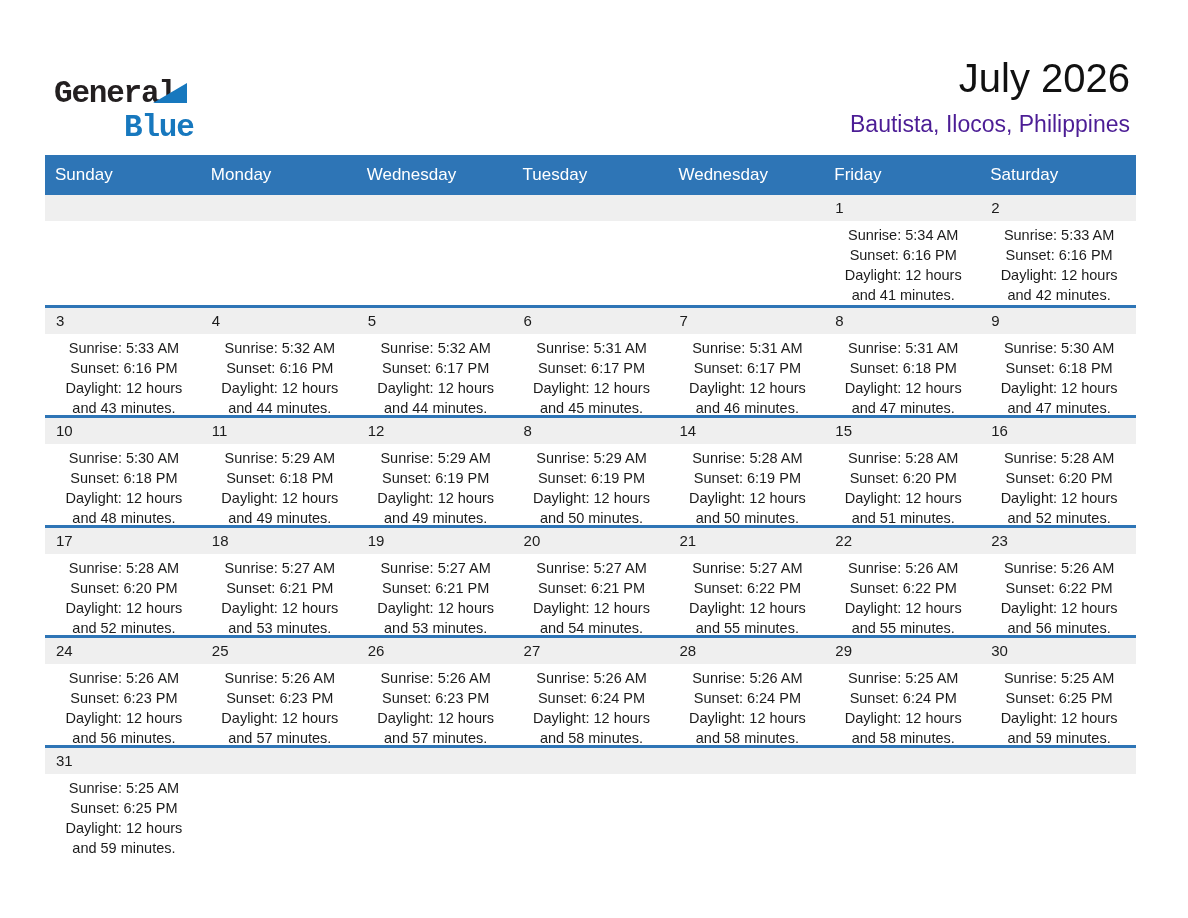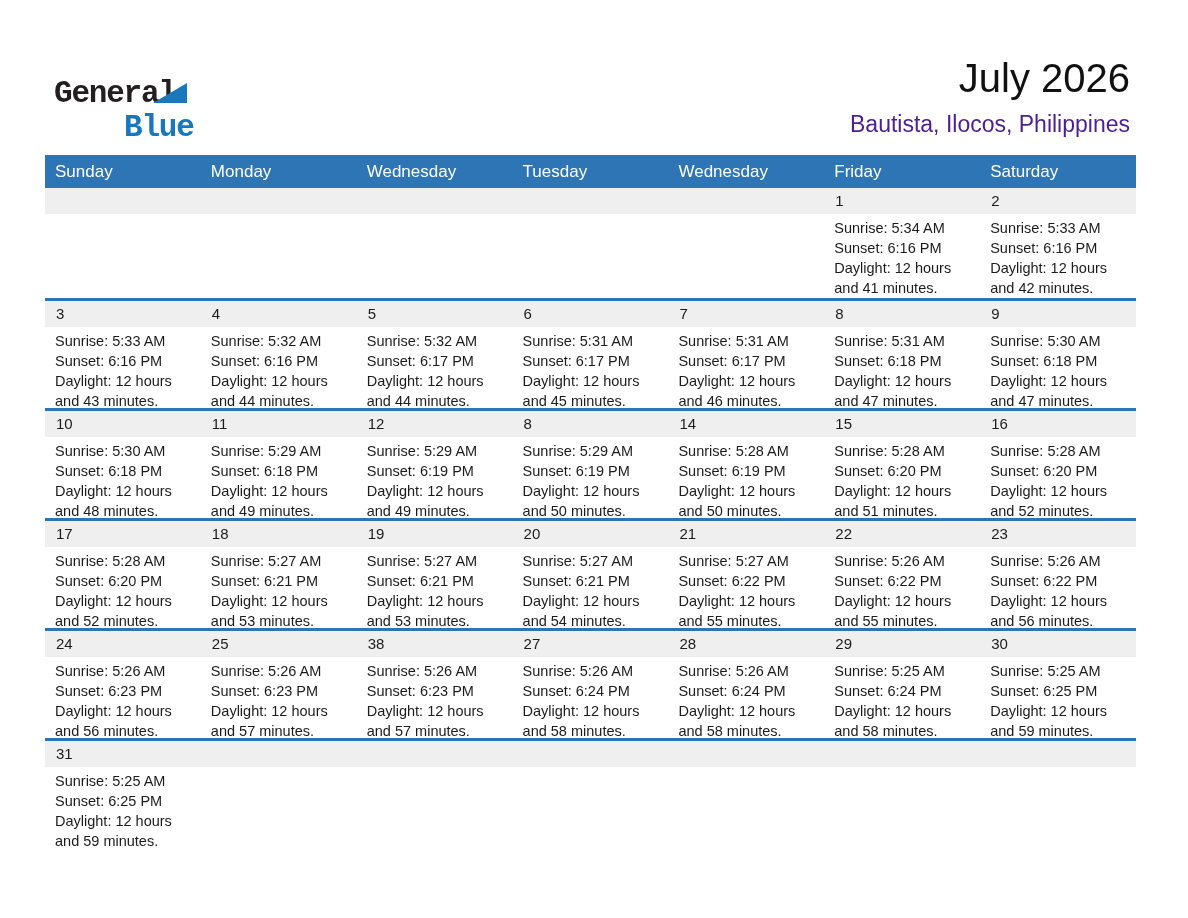--- a/index.html
+++ b/index.html
@@ -22,31 +22,31 @@
   .logo-blue {
     position: absolute; left: 70px; top: 26px;
     font-size: 31px; font-weight: 700; letter-spacing: -1.2px; color: #1778be; margin-top: 8px;
   }
   .title-block { position: absolute; top: 58px; right: 58px; text-align: right; }
   .page-title { font-size: 40px; font-weight: 400; color: #111; line-height: 1.0; }
   .page-subtitle { font-size: 23px; font-weight: 400; color: #4c1d95; margin-top: 13px; }
 
   
   .calendar { margin-left: 45px; width: 1091px; }
-  .weekday-header { display: flex; background: #2e75b6; height: 33px; text-align: center; }
+  .weekday-header { display: flex; background: #2e75b6; height: 40px; text-align: center; }
   .weekday-cell {
     flex: 1 1 0; color: #ffffff; font-size: 17px; font-weight: 400;
     display: flex; align-items: center; padding-left: 10px;
   }
   .week-row { display: flex; height: 110px; border-top: 3px solid #2e75b6; }
   .week-row.first { border-top: none; }
   .day-cell { flex: 1 1 0; display: flex; flex-direction: column; background: #ffffff; }
   .day-band { height: 26px; background: #efefef; flex: 0 0 auto; }
   .day-number { font-size: 15px; color: #1c1c1c; padding: 4px 0 0 11px; }
-  .day-body { padding: 4px 8px 0 10px; }
+  .day-body { padding: 4px 8px 0 10px; text-align: center; }
   .day-line { font-size: 14.5px; line-height: 20px; color: #1c1c1c; }
 </style>
 </head>
 <body>
 
 <div class="page">
 
   <div class="top-section">
     <div class="logo">
       <span class="logo-general">General</span>
@@ -339,21 +339,21 @@
               <div class="day-number">25</div>
             </div>
             <div class="day-body">
               <div class="day-line">Sunrise: 5:26 AM</div>
               <div class="day-line">Sunset: 6:23 PM</div>
               <div class="day-line">Daylight: 12 hours and 57 minutes.</div>
             </div>
           </div>
           <div class="day-cell">
             <div class="day-band">
-              <div class="day-number">38</div>
+              <div class="day-number">26</div>
             </div>
             <div class="day-body">
               <div class="day-line">Sunrise: 5:26 AM</div>
               <div class="day-line">Sunset: 6:23 PM</div>
               <div class="day-line">Daylight: 12 hours and 57 minutes.</div>
             </div>
           </div>
           <div class="day-cell">
             <div class="day-band">
               <div class="day-number">27</div>

